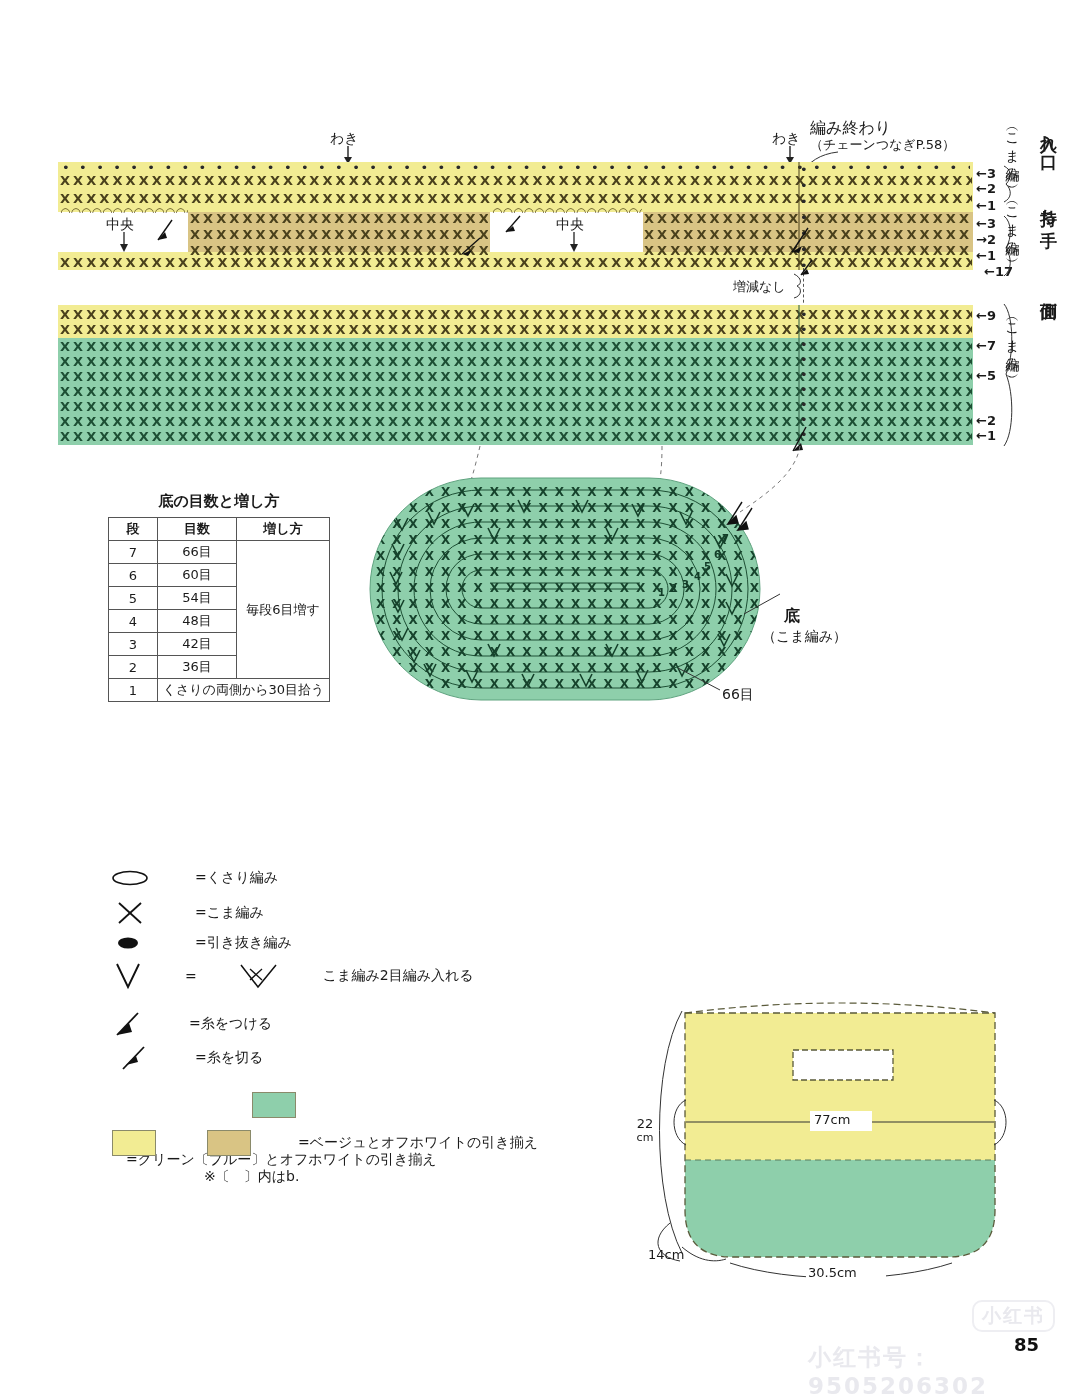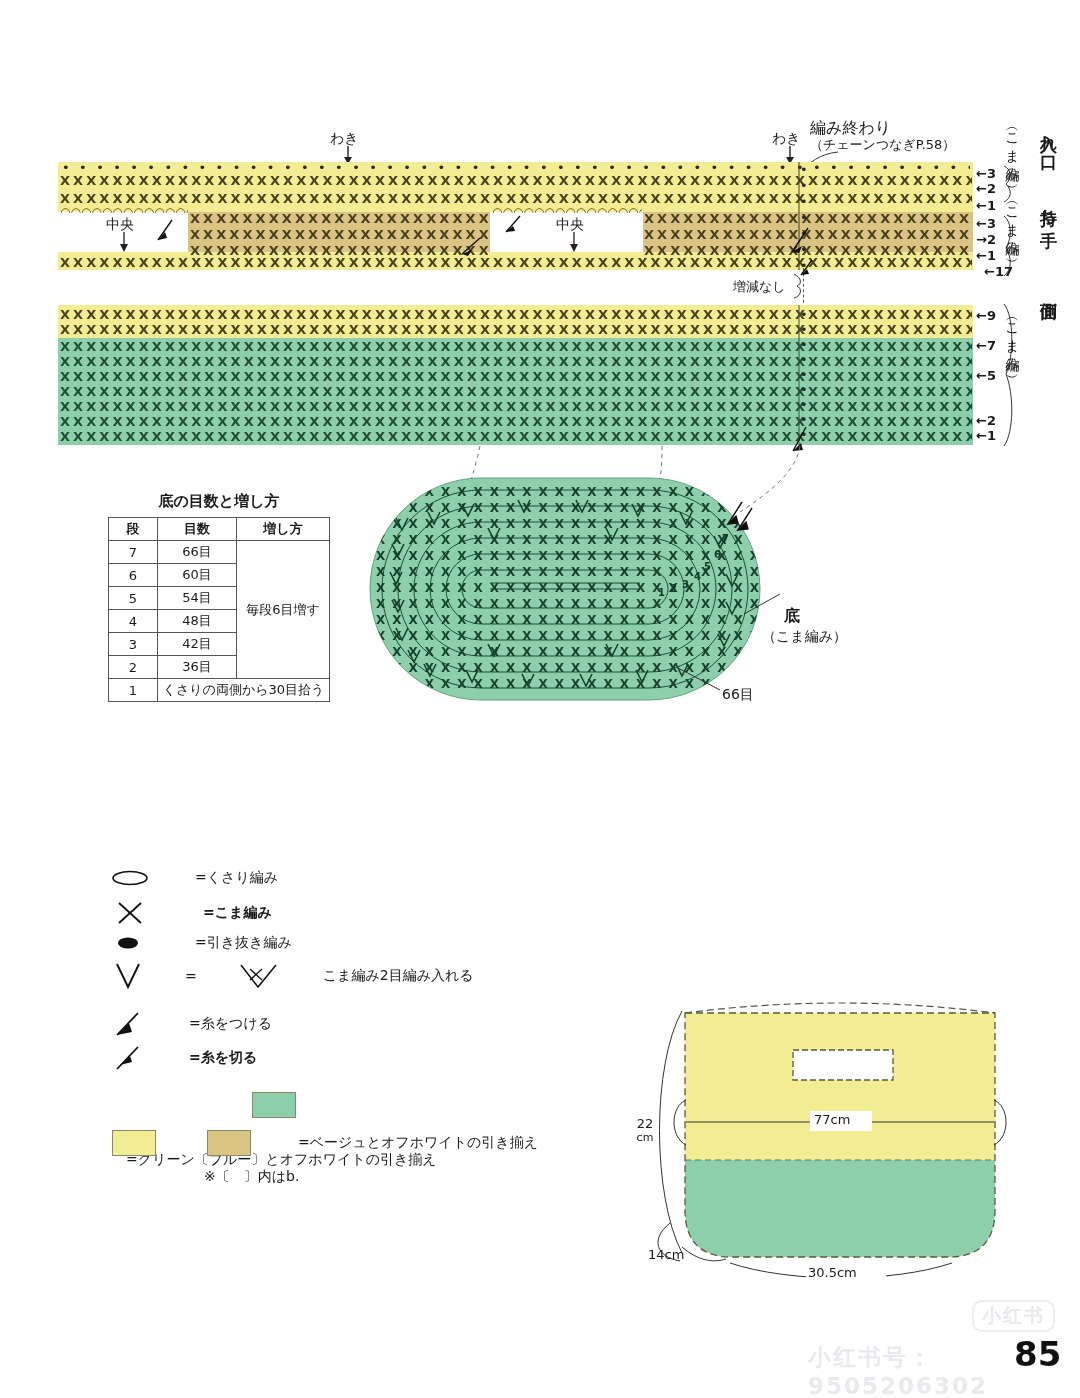--- a/index.html
+++ b/index.html
@@ -37,21 +37,21 @@
     background:#fff;
   }
   table.counts th{font-weight:700;}
   .tbl-title{font-size:15px;font-weight:700;text-align:center;}
 
   
   .legend-row{position:absolute;display:flex;align-items:center;font-size:14px;gap:33px;}
   .sw{width:44px;height:26px;border:1px solid #8a8a6a;box-sizing:border-box;}
   .dim{position:absolute;font-size:13px;}
 
-  .pg{position:absolute;font-size:34px;font-weight:700;color:#111;}
+  .pg{position:absolute;font-size:18px;font-weight:700;color:#111;}
   .wm{position:absolute;color:#e9e9ee;font-weight:700;letter-spacing:2px;}
   svg{display:block;overflow:visible;}
 </style>
 </head>
 <body>
 
 <div class="abs jp" style="left:330px;top:130px;font-size:14px;">わき</div>
 <svg class="abs" style="left:340px;top:146px;" width="16" height="20">
   <line x1="8" y1="0" x2="8" y2="14" stroke="#222" stroke-width="1.4"></line>
   <path d="M4,11 L8,18 L12,11 Z" fill="#222"></path>
@@ -354,21 +354,21 @@
     <ellipse cx="20" cy="10" rx="17" ry="6.5" fill="none" stroke="#111" stroke-width="1.6"></ellipse>
   </svg>
   <span class="jp" style="margin-left:8px;">=くさり編み</span>
 </div>
 
 <div class="legend-row" style="left:110px;top:900px;">
   <svg width="44" height="26">
     <line x1="9" y1="3" x2="31" y2="23" stroke="#111" stroke-width="1.8"></line>
     <line x1="31" y1="3" x2="9" y2="23" stroke="#111" stroke-width="1.8"></line>
   </svg>
-  <span class="jp" style="margin-left:16px;font-weight:bold;">=こま編み</span>
+  <span class="jp" style="margin-left:8px;">=こま編み</span>
 </div>
 
 <div class="legend-row" style="left:110px;top:932px;">
   <svg width="44" height="22">
     <ellipse cx="18" cy="11" rx="10" ry="5.5" fill="#111"></ellipse>
   </svg>
   <span class="jp" style="margin-left:8px;">=引き抜き編み</span>
 </div>
 
 <div class="legend-row" style="left:110px;top:962px;">
@@ -385,21 +385,21 @@
 </div>
 
 <div class="legend-row" style="left:110px;top:1010px;">
   <svg width="38" height="28">
     <line x1="28" y1="3" x2="7" y2="25" stroke="#111" stroke-width="1.8"></line>
     <path d="M7,25 L19,13 L22,22 Z" fill="#111"></path>
   </svg>
   <span class="jp" style="margin-left:8px;">=糸をつける</span>
 </div>
 
-<div class="legend-row" style="left:110px;top:1044px;font-weight:bold;">
+<div class="legend-row" style="left:116px;top:1044px;">
   <svg width="38" height="28">
     <line x1="28" y1="3" x2="7" y2="25" stroke="#111" stroke-width="1.8"></line>
     <path d="M10,21 L20,12 L22,18 Z" fill="#111"></path>
   </svg>
   <span class="jp" style="margin-left:8px;">=糸を切る</span>
 </div>
 
 <div class="legend-row" style="left:112px;top:1092px;flex-direction:column;">
   <div class="sw" style="background:#8ecfab;"></div>
   <span class="jp" style="margin-left:14px;">=グリーン〔ブルー〕とオフホワイトの引き揃え</span>

